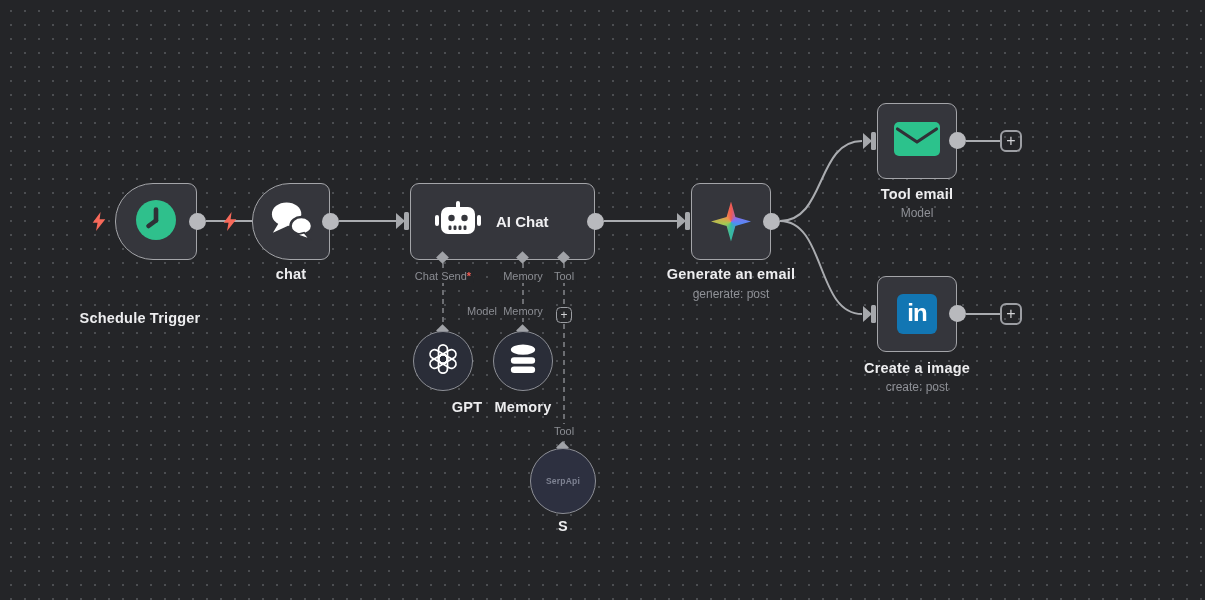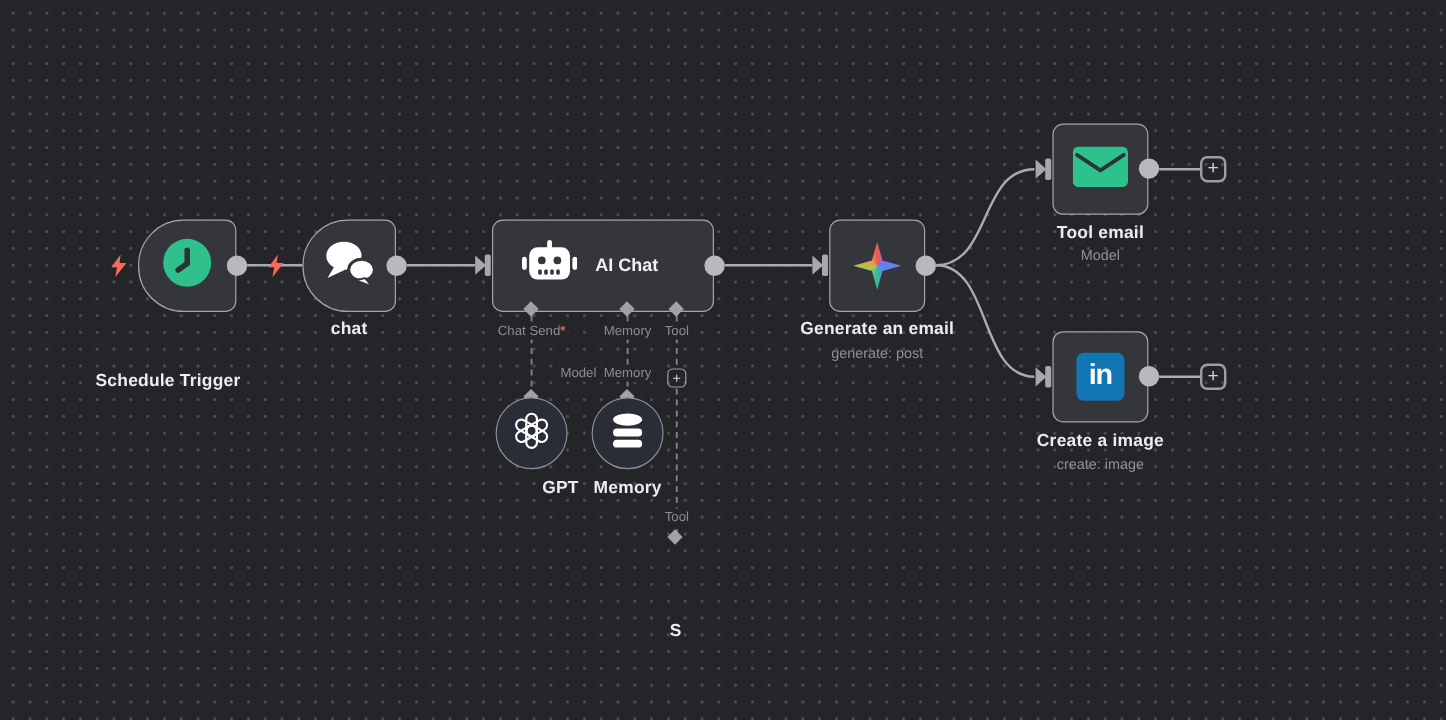--- a/index.html
+++ b/index.html
@@ -213,20 +213,23 @@
       <svg width="28" height="30" viewBox="0 0 30 32">
         <ellipse cx="15" cy="6" rx="13" ry="5.5" fill="#ffffff"></ellipse>
         <rect x="2" y="14" width="26" height="7" rx="3.5" fill="#ffffff"></rect>
         <rect x="2" y="24" width="26" height="7" rx="3.5" fill="#ffffff"></rect>
       </svg>
     </span>
   </div>
   <div class="node-label" style="left:523px; top:399px;">Memory</div>
 
   <div class="diamond" style="left:558px; top:443px;"></div>
+  <div class="subcircle serp" style="left:530px; top:448px; width:66px; height:66px;">
+    <span class="serp-inner">SerpApi</span>
+  </div>
   <div class="node-label" style="left:563px; top:518px;">S</div>
 
   <div class="node" style="left:691px; top:183px; width:80px; height:77px;">
     <span class="gemini-star"></span>
   </div>
   <div class="out-dot" style="left:763px; top:213px;"></div>
   <div class="node-label" style="left:731px; top:266px;">Generate an email</div>
   <div class="node-sub" style="left:731px; top:287px;">generate: post</div>
 
   <div class="node" style="left:877px; top:103px; width:80px; height:76px;">
@@ -240,16 +243,16 @@
   <div class="out-dot" style="left:949px; top:132px;"></div>
   <div class="node-label" style="left:917px; top:186px;">Tool email</div>
   <div class="node-sub" style="left:917px; top:206px;">Model</div>
   <button class="plus-btn" style="left:1000px; top:130px;">+</button>
 
   <div class="node" style="left:877px; top:276px; width:80px; height:76px;">
     <span class="linkedin-badge">in</span>
   </div>
   <div class="out-dot" style="left:949px; top:305px;"></div>
   <div class="node-label" style="left:917px; top:360px;">Create a image</div>
-  <div class="node-sub" style="left:917px; top:380px;">create: image</div>
+  <div class="node-sub" style="left:917px; top:380px;">create: post</div>
   <button class="plus-btn" style="left:1000px; top:303px;">+</button>
 
 </div>
 
 </body></html>

